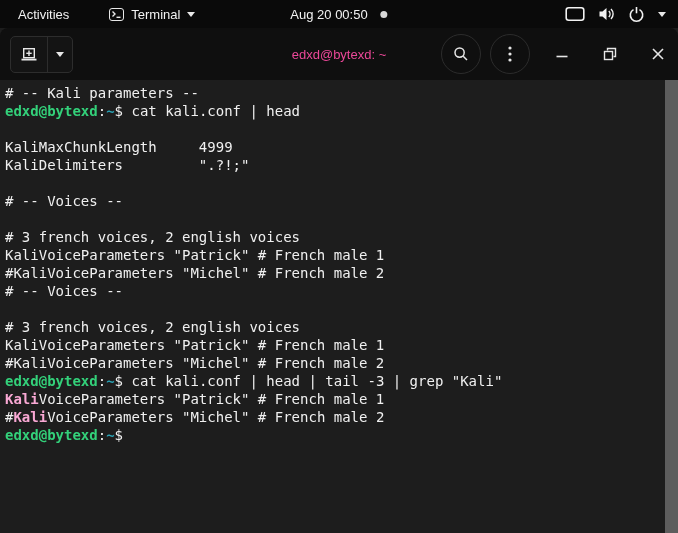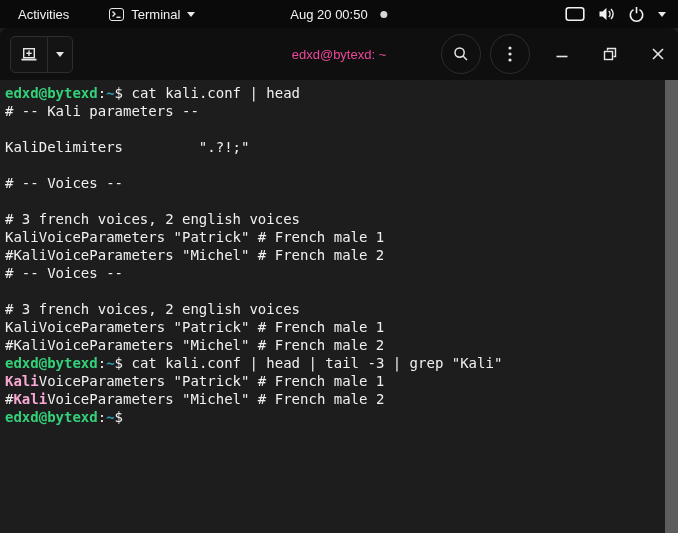--- a/index.html
+++ b/index.html
@@ -159,23 +159,24 @@
         <svg width="14" height="14" viewBox="0 0 14 14">
           <line x1="2" y1="2" x2="12" y2="12" stroke="#e6e6e6" stroke-width="1.6"></line>
           <line x1="12" y1="2" x2="2" y2="12" stroke="#e6e6e6" stroke-width="1.6"></line>
         </svg>
       </span>
     </div>
   </div>
 </div>
 
 <div class="terminal">
+    <div class="tline"><span class="seg-fg"># -- Kali parameters --</span></div>
     <div class="tline"><span class="seg-green">edxd@bytexd</span><span class="seg-fg">:</span><span class="seg-teal">~</span><span class="seg-fg">$ </span><span class="seg-fg">cat kali.conf | head</span></div>
-    <div class="tline"><span class="seg-fg"># -- Kali parameters --</span></div>
     <div class="tline">&nbsp;</div>
+    <div class="tline"><span class="seg-fg">KaliMaxChunkLength     4999</span></div>
     <div class="tline"><span class="seg-fg">KaliDelimiters         ".?!;"</span></div>
     <div class="tline">&nbsp;</div>
     <div class="tline"><span class="seg-fg"># -- Voices --</span></div>
     <div class="tline">&nbsp;</div>
     <div class="tline"><span class="seg-fg"># 3 french voices, 2 english voices</span></div>
     <div class="tline"><span class="seg-fg">KaliVoiceParameters "Patrick" # French male 1</span></div>
     <div class="tline"><span class="seg-fg">#KaliVoiceParameters "Michel" # French male 2</span></div>
     <div class="tline"><span class="seg-fg"># -- Voices --</span></div>
     <div class="tline">&nbsp;</div>
     <div class="tline"><span class="seg-fg"># 3 french voices, 2 english voices</span></div>

